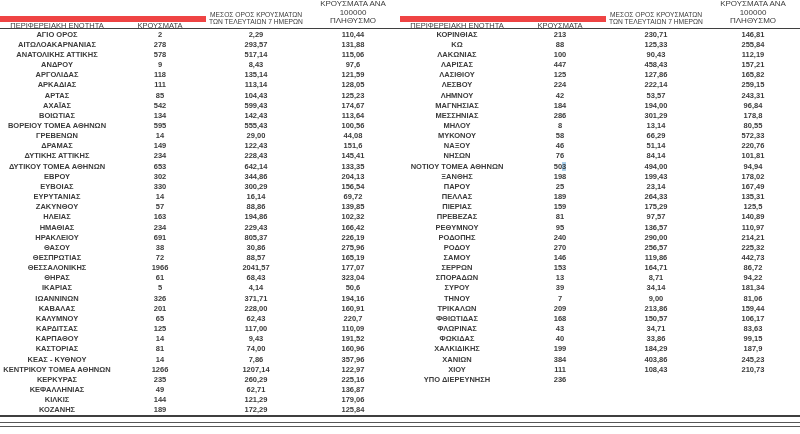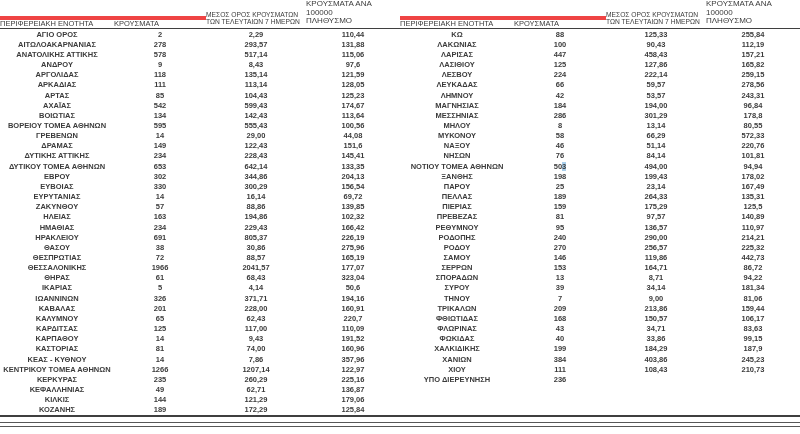--- a/index.html
+++ b/index.html
@@ -8,28 +8,28 @@
     font-family:"Liberation Sans", sans-serif;color:#3b3b3b;overflow:hidden;
   }
   .half{position:absolute;top:0;width:400px;}
   .half.t0{left:0;}
   .half.t1{left:400px;}
   .hdr{
     position:relative;height:29px;display:flex;align-items:flex-end;
     border-bottom:1.5px solid #3f3f3f;box-sizing:border-box;
   }
   .hcell{
-    box-sizing:border-box;font-size:7.5px;line-height:8.2px;
+    box-sizing:border-box;text-align:center;font-size:7.5px;line-height:8.2px;
     padding-bottom:2px;
   }
   .c1{width:114px;}
   .c2{width:92px;}
   .c3{width:100px;}
   .c4{width:94px;}
-  .hcell.c1,.hcell.c2{border-top:4px solid #ef4444;height:12px;margin-top:40px;}
+  .hcell.c1,.hcell.c2{border-top:6px solid #ef4444;height:12px;margin-top:40px;}
   .hcell.c3{font-size:6.7px;line-height:7.6px;}
   .hcell.c4{font-size:8px;line-height:8.6px;}
   .rows{position:relative;font-weight:bold;}
   .row{display:flex;height:calc(386px / 38);align-items:center;}
   .cell{
     box-sizing:border-box;text-align:center;font-size:7.5px;line-height:9px;
     white-space:nowrap;overflow:visible;
   }
   .sel{background:#a9cfec;}
   .rule{position:absolute;left:0;width:800px;height:1px;}
@@ -283,20 +283,26 @@
 
   <div class="half t1">
     <div class="hdr">
       <div class="hcell c1">ΠΕΡΙΦΕΡΕΙΑΚΗ ΕΝΟΤΗΤΑ</div>
       <div class="hcell c2">ΚΡΟΥΣΜΑΤΑ</div>
       <div class="hcell c3"><span>ΜΕΣΟΣ ΟΡΟΣ ΚΡΟΥΣΜΑΤΩΝ</span><br><span>ΤΩΝ ΤΕΛΕΥΤΑΙΩΝ 7 ΗΜΕΡΩΝ</span></div>
       <div class="hcell c4"><span>ΚΡΟΥΣΜΑΤΑ ΑΝΑ 100000</span><br><span>ΠΛΗΘΥΣΜΟ</span></div>
     </div>
     <div class="rows">
         <div class="row">
+          <div class="cell c1">ΚΟΡΙΝΘΙΑΣ</div>
+          <div class="cell c2">213</div>
+          <div class="cell c3">230,71</div>
+          <div class="cell c4">146,81</div>
+        </div>
+        <div class="row">
           <div class="cell c1">ΚΩ</div>
           <div class="cell c2">88</div>
           <div class="cell c3">125,33</div>
           <div class="cell c4">255,84</div>
         </div>
         <div class="row">
           <div class="cell c1">ΛΑΚΩΝΙΑΣ</div>
           <div class="cell c2">100</div>
           <div class="cell c3">90,43</div>
           <div class="cell c4">112,19</div>
@@ -311,26 +317,20 @@
           <div class="cell c1">ΛΑΣΙΘΙΟΥ</div>
           <div class="cell c2">125</div>
           <div class="cell c3">127,86</div>
           <div class="cell c4">165,82</div>
         </div>
         <div class="row">
           <div class="cell c1">ΛΕΣΒΟΥ</div>
           <div class="cell c2">224</div>
           <div class="cell c3">222,14</div>
           <div class="cell c4">259,15</div>
-        </div>
-        <div class="row">
-          <div class="cell c1">ΛΕΥΚΑΔΑΣ</div>
-          <div class="cell c2">66</div>
-          <div class="cell c3">59,57</div>
-          <div class="cell c4">278,56</div>
         </div>
         <div class="row">
           <div class="cell c1">ΛΗΜΝΟΥ</div>
           <div class="cell c2">42</div>
           <div class="cell c3">53,57</div>
           <div class="cell c4">243,31</div>
         </div>
         <div class="row">
           <div class="cell c1">ΜΑΓΝΗΣΙΑΣ</div>
           <div class="cell c2">184</div>

